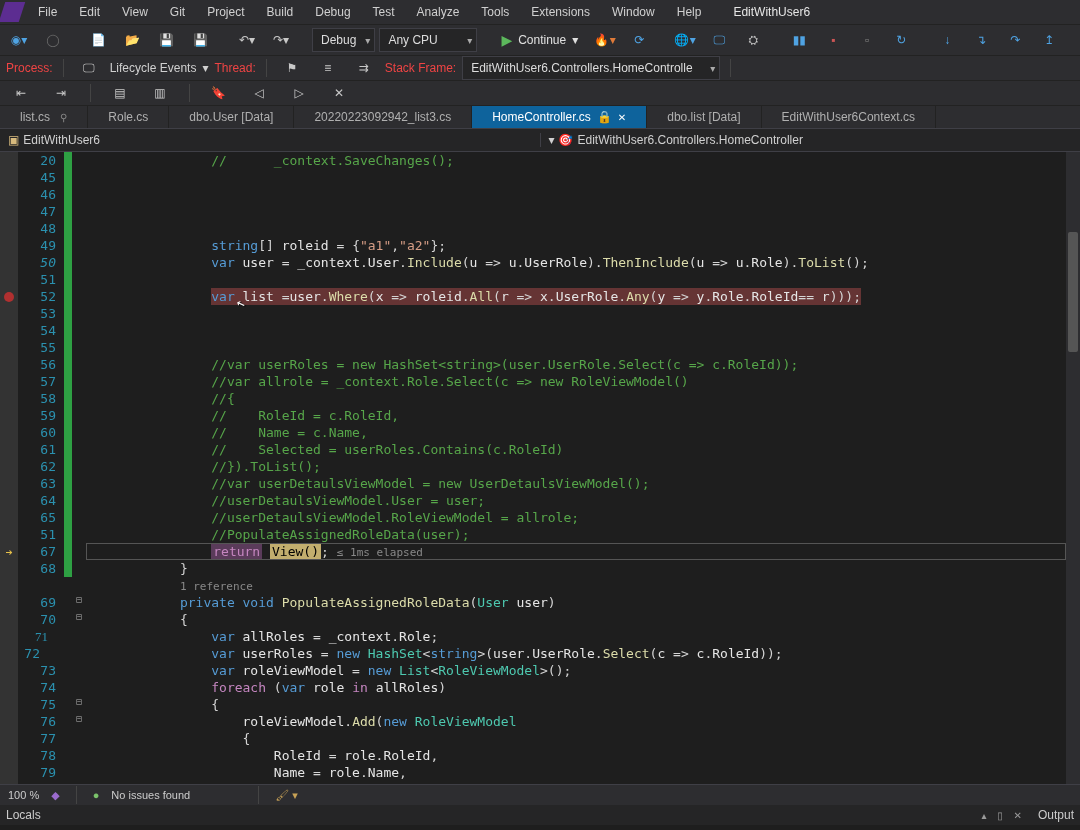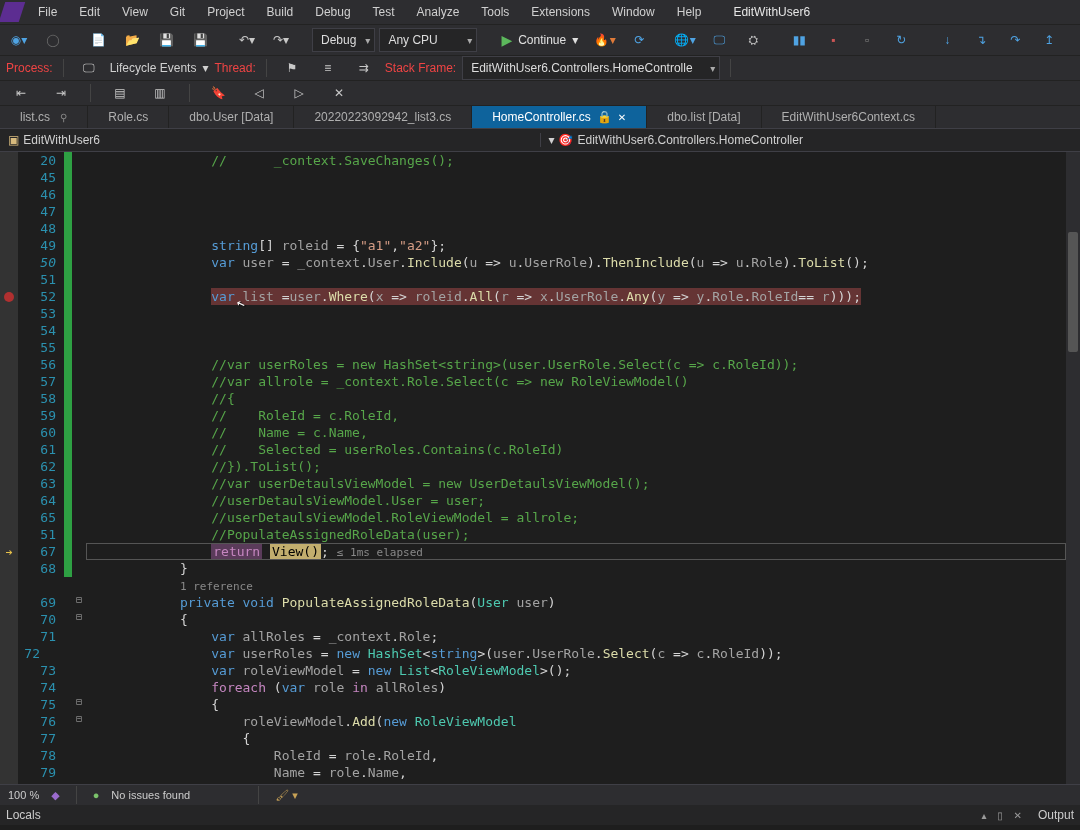--- a/index.html
+++ b/index.html
@@ -194,21 +194,21 @@
   .ch-green { background:#2ea043; }
   .fold { height:17px; text-align:center; color:#888; font-size:10px; cursor:default; }
 
   
   .kw { color:#569cd6; }
   .str { color:#d69d85; }
   .type { color:#4ec9b0; }
   .method { color:#dcdcaa; }
   .cmt { color:#57a64a; }
   .ctrl { color:#c586c0; }
-  .id { color:#a3a3a3; }
+  .id { color:#e5e5e5; }
   .punc { color:#d4d4d4; }
 
   
   .bp { height:17px; display:flex; align-items:center; justify-content:center; }
   .bp .dot { width:10px; height:10px; border-radius:50%; background:#b03030; }
   .bp .arrow { color:#e8c24a; font-size:12px; }
 
   .cur-line {
     position:absolute;
     left:86px; right:14px;
@@ -478,21 +478,21 @@
       <div class="ln" style="position: absolute; top: 306px; right: 0px; width: 46px;">62</div>
       <div class="ln" style="position: absolute; top: 323px; right: 0px; width: 46px;">63</div>
       <div class="ln" style="position: absolute; top: 340px; right: 0px; width: 46px;">64</div>
       <div class="ln" style="position: absolute; top: 357px; right: 0px; width: 46px;">65</div>
       <div class="ln" style="position: absolute; top: 374px; right: 0px; width: 46px;">51</div>
       <div class="ln" style="position: absolute; top: 391px; right: 0px; width: 46px;">67</div>
       <div class="ln" style="position: absolute; top: 408px; right: 0px; width: 46px;">68</div>
       <div class="ln" style="position: absolute; top: 425px; right: 0px; width: 46px;"></div>
       <div class="ln" style="position: absolute; top: 442px; right: 0px; width: 46px;">69</div>
       <div class="ln" style="position: absolute; top: 459px; right: 0px; width: 46px;">70</div>
-      <div class="ln" style="position: absolute; top: 476px; right: 0px; width: 46px;">71</div>
+      <div class="ln" style="position: absolute; top: 476px; right: 8px; width: 46px; font-family: Liberation Serif, serif;">71</div>
       <div class="ln" style="position: absolute; top: 493px; right: 16px; width: 46px;">72</div>
       <div class="ln" style="position: absolute; top: 510px; right: 0px; width: 46px;">73</div>
       <div class="ln" style="position: absolute; top: 527px; right: 0px; width: 46px;">74</div>
       <div class="ln" style="position: absolute; top: 544px; right: 0px; width: 46px;">75</div>
       <div class="ln" style="position: absolute; top: 561px; right: 0px; width: 46px;">76</div>
       <div class="ln" style="position: absolute; top: 578px; right: 0px; width: 46px;">77</div>
       <div class="ln" style="position: absolute; top: 595px; right: 0px; width: 46px;">78</div>
       <div class="ln" style="position: absolute; top: 612px; right: 0px; width: 46px;">79</div>
       <div class="ln" style="position: absolute; top: 629px; right: 0px; width: 46px;">80</div>
     </div>

